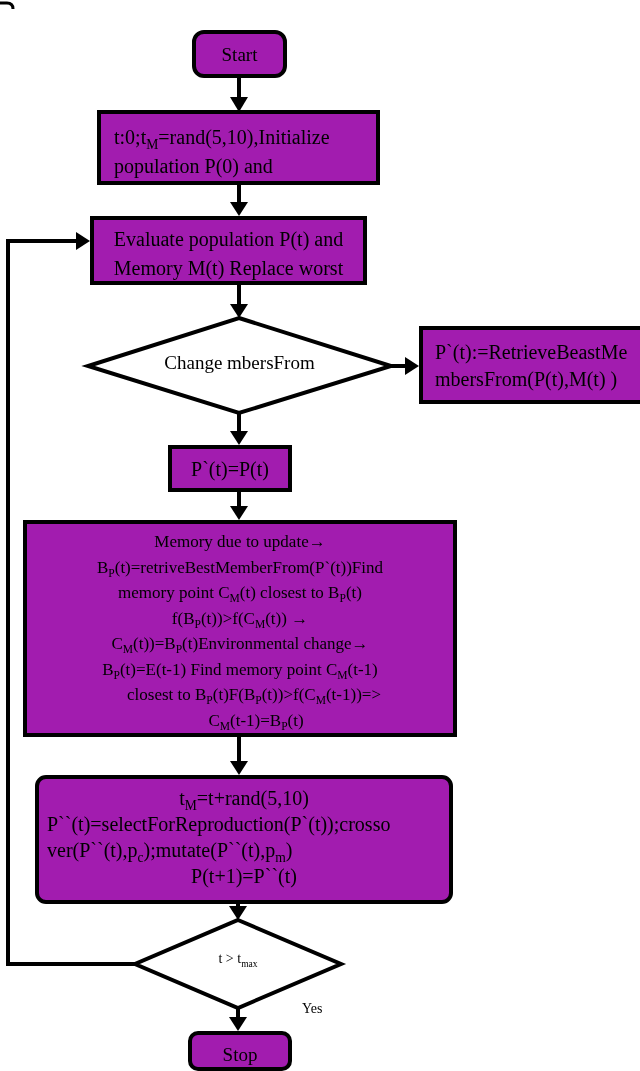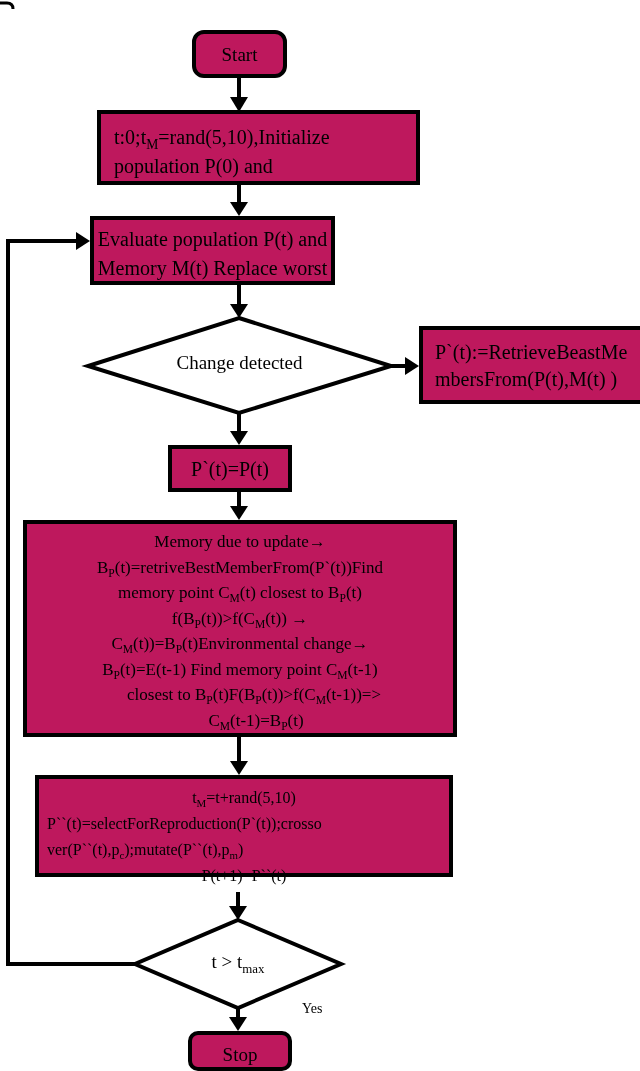--- a/index.html
+++ b/index.html
@@ -2,21 +2,21 @@
 <html><head>
 <meta charset="utf-8">
 <style>
   html,body{margin:0;padding:0;background:#fff;}
   body{
     position:relative;width:640px;height:1071px;overflow:hidden;
     font-family:"Liberation Serif","DejaVu Serif",serif;color:#000;
   }
   #svg-layer{position:absolute;left:0;top:0;width:640px;height:1071px;z-index:0;}
   .box{
-    position:absolute;border:4px solid #000;background:#be185d;
+    position:absolute;border:4px solid #000;background:#a21caf;
     box-sizing:border-box;z-index:1;
   }
   .rounded{border-radius:12px;}
   .line{white-space:nowrap;}
   sub{font-size:68%;line-height:0;}
   .lbl{position:absolute;z-index:2;white-space:nowrap;}
   .center{text-align:center;}
   .left{text-align:left;}
 </style>
 </head>
@@ -58,31 +58,31 @@
   <polygon points="229,1017 247,1017 238,1031" fill="#000"></polygon>
 
   <polyline points="135,964 8,964 8,241 76,241" fill="none" stroke="#000" stroke-width="4"></polyline>
   <polygon points="76,232 76,250 90,241" fill="#000"></polygon>
 </svg>
 
 <div class="box rounded" style="left:192px;top:30px;width:95px;height:48px;">
   <div class="lbl center" style="left:0;right:0;top:10px;font-size:19px;">Start</div>
 </div>
 
-<div class="box" style="left:97px;top:110px;width:323px;height:75px;font-size:20px;">
+<div class="box" style="left:97px;top:110px;width:283px;height:75px;font-size:20px;">
   <div class="line left" style="margin:9px 0 0 13px;line-height:29px;"><span>t:0;t</span><sub>M</sub><span>=rand(5,10),Initialize</span></div>
   <div class="line left" style="margin:0 0 0 13px;line-height:29px;"><span>population P(0) and</span></div>
 </div>
 
-<div class="box" style="left:90px;top:216px;width:245px;height:69px;font-size:20px;">
+<div class="box" style="left:90px;top:216px;width:277px;height:69px;font-size:20px;">
   <div class="line center" style="margin-top:5px;line-height:29px;"><span>Evaluate population P(t) and</span></div>
   <div class="line center" style="line-height:29px;"><span>Memory M(t) Replace worst</span></div>
 </div>
 
-<div class="lbl" style="left:88px;top:352px;width:303px;text-align:center;font-size:19px;"><span>Change detected</span></div>
+<div class="lbl" style="left:88px;top:352px;width:303px;text-align:center;font-size:19px;"><span>Change mbersFrom</span></div>
 
 <div class="box" style="left:419px;top:326px;width:245px;height:78px;font-size:20px;">
   <div class="line left" style="margin:9px 0 0 12px;line-height:27px;"><span>P`(t):=RetrieveBeastMe</span></div>
   <div class="line left" style="margin:0 0 0 12px;line-height:27px;"><span>mbersFrom(P(t),M(t) )</span></div>
 </div>
 
 <div class="box" style="left:168px;top:445px;width:124px;height:47px;font-size:20px;">
   <div class="line center" style="margin-top:9px;"><span>P`(t)=P(t)</span></div>
 </div>
 
@@ -90,26 +90,26 @@
   <div class="line center" style="margin-top:5px;line-height:25.5px;"><span>Memory due to update→</span></div>
   <div class="line center" style="line-height:25.5px;"><span>B</span><sub>P</sub><span>(t)=retriveBestMemberFrom(P`(t))Find</span></div>
   <div class="line center" style="line-height:25.5px;"><span>memory point C</span><sub>M</sub><span>(t) closest to B</span><sub>P</sub><span>(t)</span></div>
   <div class="line center" style="line-height:25.5px;"><span>f(B</span><sub>P</sub><span>(t))&gt;f(C</span><sub>M</sub><span>(t)) →</span></div>
   <div class="line center" style="line-height:25.5px;"><span>C</span><sub>M</sub><span>(t))=B</span><sub>P</sub><span>(t)Environmental change→</span></div>
   <div class="line center" style="line-height:25.5px;"><span>B</span><sub>P</sub><span>(t)=E(t-1) Find memory point C</span><sub>M</sub><span>(t-1)</span></div>
   <div class="line center" style="line-height:25.5px;padding-left:28px;"><span>closest to B</span><sub>P</sub><span>(t)F(B</span><sub>P</sub><span>(t))&gt;f(C</span><sub>M</sub><span>(t-1))=&gt;</span></div>
   <div class="line center" style="line-height:25.5px;padding-left:32px;"><span>C</span><sub>M</sub><span>(t-1)=B</span><sub>P</sub><span>(t)</span></div>
 </div>
 
-<div class="box" style="left:35px;top:775px;width:418px;height:102px;font-size:16px;">
+<div class="box" style="left:35px;top:775px;width:418px;height:129px;font-size:20px;border-radius:11px;">
   <div class="line center" style="margin-top:6px;line-height:26px;"><span>t</span><sub>M</sub><span>=t+rand(5,10)</span></div>
   <div class="line left" style="margin-left:8px;line-height:26px;"><span>P``(t)=selectForReproduction(P`(t));crosso</span></div>
   <div class="line left" style="margin-left:8px;line-height:26px;"><span>ver(P``(t),p</span><sub>c</sub><span>);mutate(P``(t),p</span><sub>m</sub><span>)</span></div>
   <div class="line center" style="line-height:26px;"><span>P(t+1)=P``(t)</span></div>
 </div>
 
-<div class="lbl" style="left:135px;top:951px;width:206px;text-align:center;font-size:19px;"><span>t &gt; t</span><sub>max</sub></div>
+<div class="lbl" style="left:135px;top:951px;width:206px;text-align:center;font-size:14px;"><span>t &gt; t</span><sub>max</sub></div>
 
 <div class="lbl" style="left:302px;top:1001px;font-size:14px;">Yes</div>
 
 <div class="box rounded" style="left:188px;top:1031px;width:104px;height:40px;border-radius:10px;">
   <div class="lbl center" style="left:0;right:0;top:9px;font-size:19px;">Stop</div>
 </div>
 
 </body></html>

